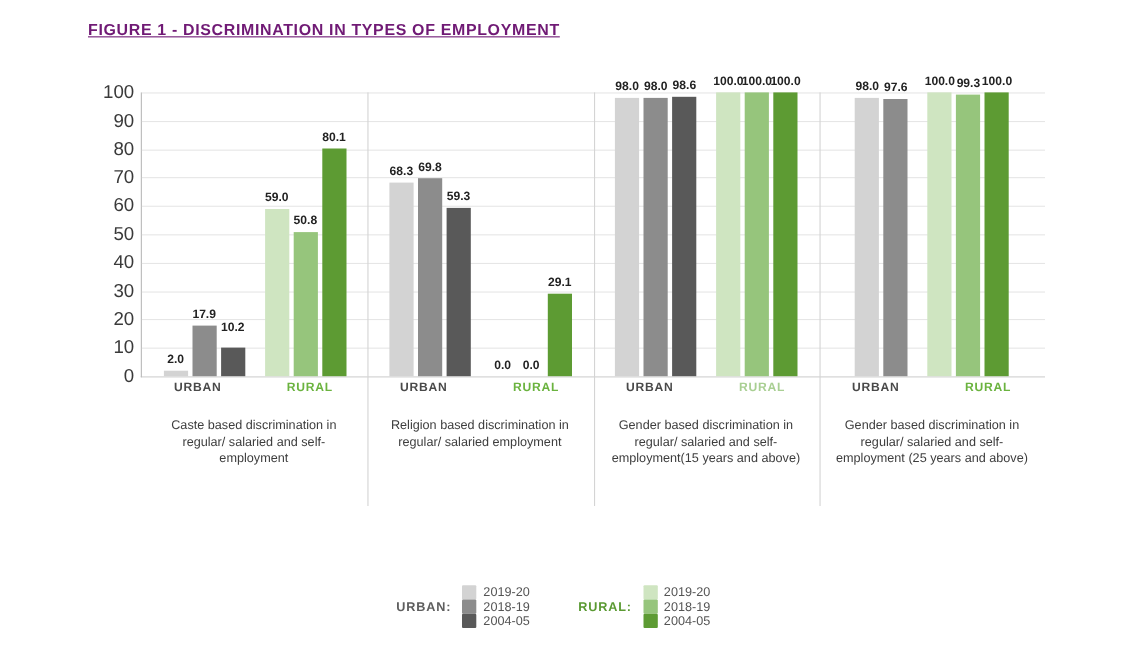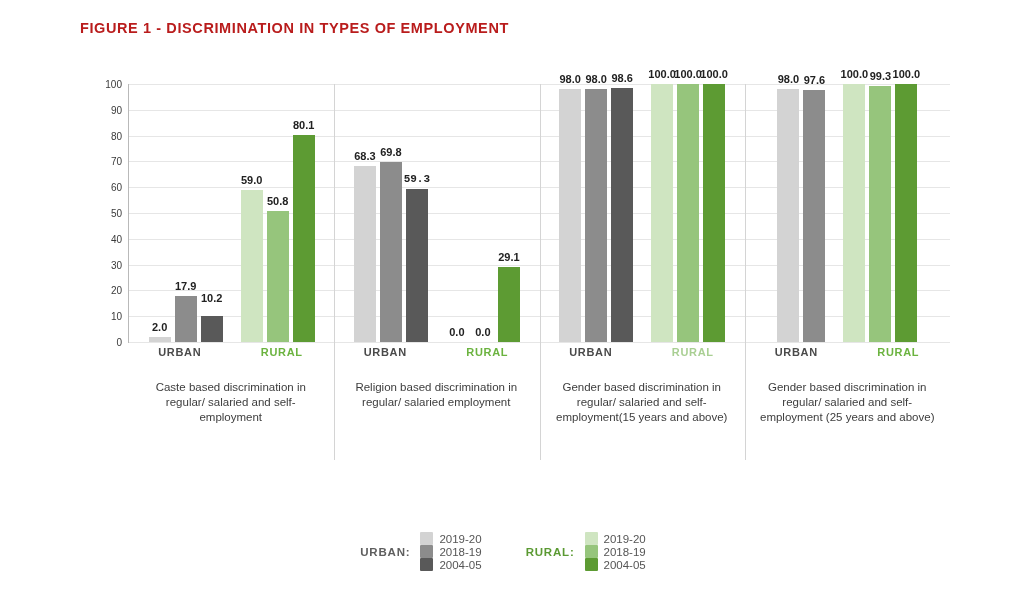--- a/index.html
+++ b/index.html
@@ -15,23 +15,24 @@
     position: relative;
     overflow: hidden;
   }
   .figure-title {
     position: absolute;
     left: 80px;
     top: 20px;
     font-size: 14.5px;
     font-weight: bold;
     letter-spacing: 0.6px;
-    color: #b91c1c;
+    color: #701a75;
     text-transform: uppercase;
     white-space: nowrap;
+    text-decoration: underline;
   }
 
   
   .chart-wrap {
     position: absolute;
     left: 80px;
     top: 72px;
     width: 880px;
     height: 420px;
   }
@@ -49,21 +50,21 @@
     left: 0;
     right: 0;
     height: 1px;
     background: #e6e6e6;
   }
   .ytick {
     position: absolute;
     right: 100%;
     margin-right: 7px;
     transform: translateY(-50%);
-    font-size: 10px;
+    font-size: 17px;
     color: #3a3a3a;
     white-space: nowrap;
   }
 
   
   .groups {
     position: absolute;
     left: 0; right: 0; top: 0; bottom: 0;
     display: flex;
   }
@@ -265,21 +266,21 @@
             <div class="bar-holder">
               <div class="bar" style="height: 176.214px; background: rgb(211, 211, 211);"></div>
               <div class="bar-label" style="bottom: 180.214px;">68.3</div>
             </div>
             <div class="bar-holder">
               <div class="bar" style="height: 180.084px; background: rgb(140, 140, 140);"></div>
               <div class="bar-label" style="bottom: 184.084px; text-align: right;">69.8</div>
             </div>
             <div class="bar-holder">
               <div class="bar" style="height: 152.994px; background: rgb(89, 89, 89);"></div>
-              <div class="bar-label" style="bottom: 156.994px; font-family: Liberation Mono, monospace;">59.3</div>
+              <div class="bar-label" style="bottom: 156.994px;">59.3</div>
             </div>
           </div>
           <div class="subgroup">
             <div class="bar-holder">
               <div class="bar" style="height: 0px; background: rgb(207, 229, 193);"></div>
               <div class="bar-label" style="bottom: 4px;">0.0</div>
             </div>
             <div class="bar-holder">
               <div class="bar" style="height: 0px; background: rgb(150, 197, 124);"></div>
               <div class="bar-label" style="bottom: 4px;">0.0</div>

